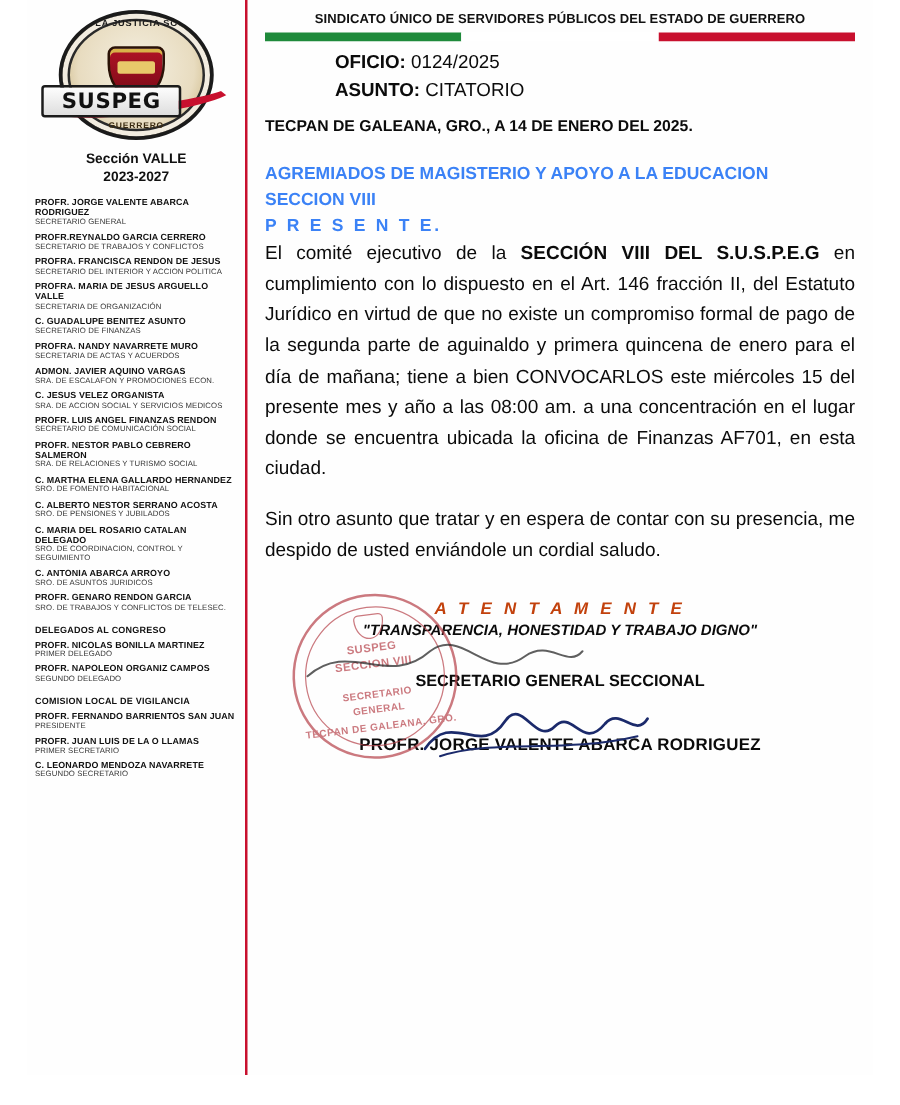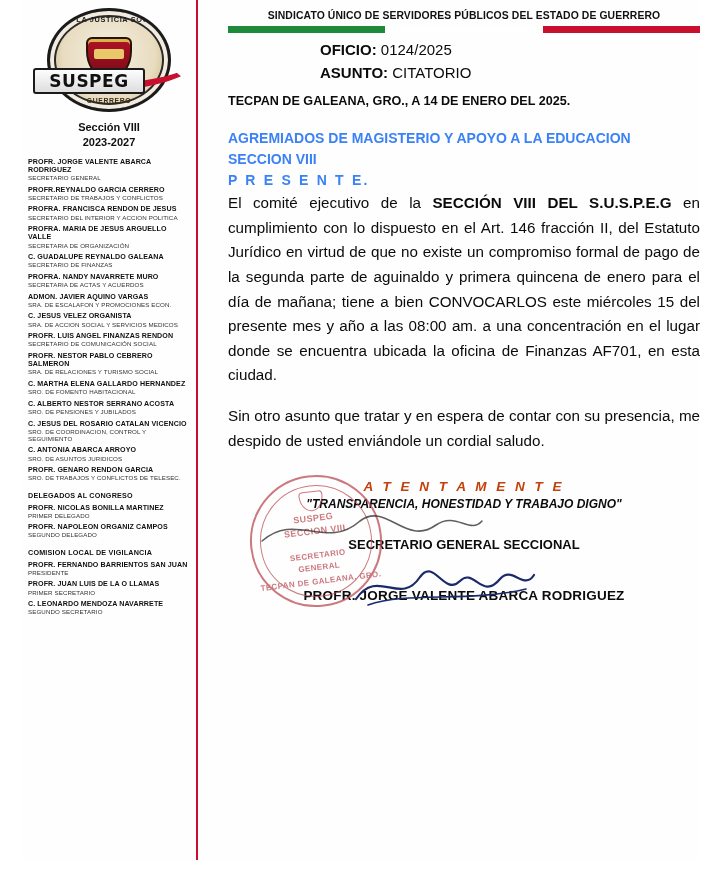--- a/index.html
+++ b/index.html
@@ -130,21 +130,21 @@
   .sect-title {
     font-size: 7.2px;
     font-weight: bold;
     color: #111;
     margin: 9px 0 4px 0;
     letter-spacing: .2px;
   }
   
   .main {
     position: absolute;
-    left: 192px; top: 0;
+    left: 176px; top: 0;
     width: 500px; height: 860px;
     padding: 10px 14px 0 14px;
   }
   .org-line1 {
     text-align: center;
     font-size: 10.4px;
     font-weight: bold;
     color: #111;
     letter-spacing: .1px;
   }
@@ -172,21 +172,21 @@
   .titleblock {
     margin: 0 0 10px 56px;
     font-size: 15px;
     line-height: 1.5;
     color: #0b0b0b;
   }
   .titleblock .big {
     font-weight: bold;
     font-size: 15.5px;
   }
-  .titleblock .lbl { font-weight: bold; margin-left: 36px; }
+  .titleblock .lbl { font-weight: bold; }
   .place {
     text-align: left;
     font-size: 12.6px;
     font-weight: bold;
     color: #0b0b0b;
     margin: 6px 0 20px 0;
   }
   .addressee {
     font-size: 14px;
     font-weight: bold;
@@ -301,21 +301,21 @@
         <div class="logo-seal">
           <div class="seal-ring-text">POR LA JUSTICIA SOCIAL</div>
           <div class="seal-shield"></div>
           <div class="seal-ring-text bottom">GUERRERO</div>
         </div>
         <div class="logo-swoosh"></div>
         <div class="seal-banner">SUSPEG</div>
       </div>
 
       <div class="seccion-head">
-        <div>Sección VIII</div>
+        <div>Sección VALLE</div>
         <div>2023-2027</div>
       </div>
 
       <div>
         <div class="person">
           <div class="nm">PROFR. JORGE VALENTE ABARCA RODRIGUEZ</div>
           <div class="rl">SECRETARIO GENERAL</div>
         </div>
         <div class="person">
           <div class="nm">PROFR.REYNALDO GARCIA CERRERO</div>
@@ -323,21 +323,21 @@
         </div>
         <div class="person">
           <div class="nm">PROFRA. FRANCISCA RENDON DE JESUS</div>
           <div class="rl">SECRETARIO DEL INTERIOR Y ACCION POLITICA</div>
         </div>
         <div class="person">
           <div class="nm">PROFRA. MARIA DE JESUS ARGUELLO VALLE</div>
           <div class="rl">SECRETARIA DE ORGANIZACIÓN</div>
         </div>
         <div class="person">
-          <div class="nm">C. GUADALUPE REYNALDO GALEANA</div>
+          <div class="nm">C. GUADALUPE BENITEZ ASUNTO</div>
           <div class="rl">SECRETARIO DE FINANZAS</div>
         </div>
         <div class="person">
           <div class="nm">PROFRA. NANDY NAVARRETE MURO</div>
           <div class="rl">SECRETARIA DE ACTAS Y ACUERDOS</div>
         </div>
         <div class="person">
           <div class="nm">ADMON. JAVIER AQUINO VARGAS</div>
           <div class="rl">SRA. DE ESCALAFON Y PROMOCIONES ECON.</div>
         </div>
@@ -355,21 +355,21 @@
         </div>
         <div class="person">
           <div class="nm">C. MARTHA ELENA GALLARDO HERNANDEZ</div>
           <div class="rl">SRO. DE FOMENTO HABITACIONAL</div>
         </div>
         <div class="person">
           <div class="nm">C. ALBERTO NESTOR SERRANO ACOSTA</div>
           <div class="rl">SRO. DE PENSIONES Y JUBILADOS</div>
         </div>
         <div class="person">
-          <div class="nm">C. JESUS DEL ROSARIO CATALAN VICENCIO</div>
+          <div class="nm">C. MARIA DEL ROSARIO CATALAN DELEGADO</div>
           <div class="rl">SRO. DE COORDINACION, CONTROL Y SEGUIMIENTO</div>
         </div>
         <div class="person">
           <div class="nm">C. ANTONIA ABARCA ARROYO</div>
           <div class="rl">SRO. DE ASUNTOS JURIDICOS</div>
         </div>
         <div class="person">
           <div class="nm">PROFR. GENARO RENDON GARCIA</div>
           <div class="rl">SRO. DE TRABAJOS Y CONFLICTOS DE TELESEC.</div>
         </div>

